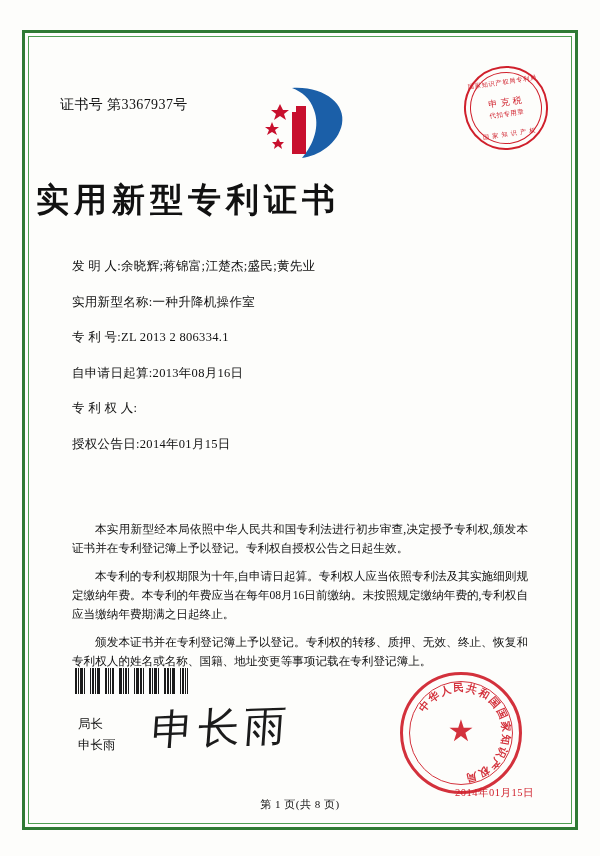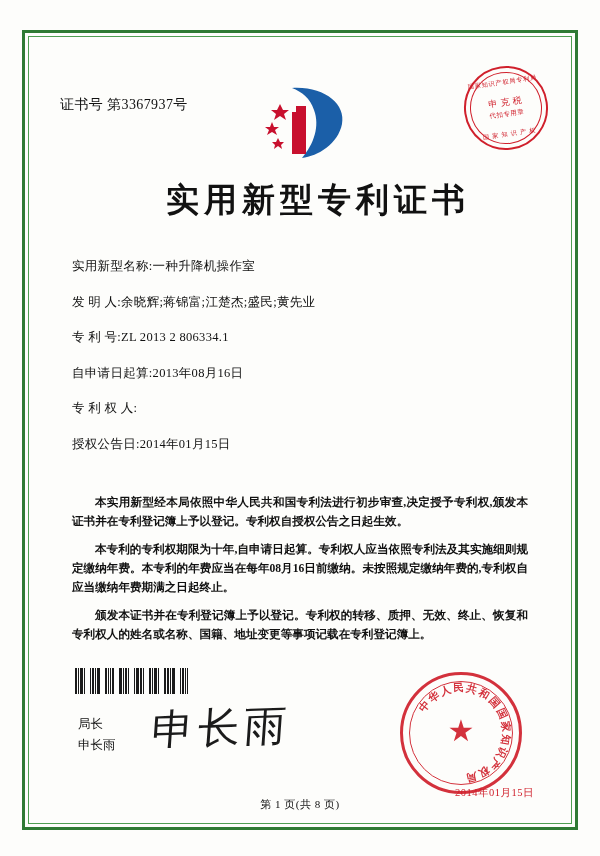--- a/index.html
+++ b/index.html
@@ -85,21 +85,20 @@
     text-align: center;
     font-size: 9px;
     line-height: 11px;
     letter-spacing: 0.5px;
   }
 
   
   .title {
     position: absolute;
     left: 0; right: 0; top: 178px;
-    text-align: center;
     font-size: 33px;
     font-weight: bold;
     letter-spacing: 5px;
     color: #111;
     font-family: "Liberation Serif", "DejaVu Serif", serif;
     padding-left: 36px;
   }
 
   
   .fields {
@@ -122,27 +121,26 @@
   .field-value {
     flex: 0 1 auto;
     letter-spacing: 0.3px;
     overflow: hidden;
     text-overflow: ellipsis;
   }
 
   
   .paragraphs {
     position: absolute;
-    left: 72px; top: 493px;
+    left: 72px; top: 520px;
     width: 456px;
     font-size: 11.6px;
     line-height: 19px;
     color: #111;
     text-align: justify;
-    font-weight: bold;
   }
   .paragraphs p {
     margin: 0 0 9px 0;
     text-indent: 23px;
   }
 
   
   .barcode {
     position: absolute;
     left: 75px; top: 668px;
@@ -254,26 +252,26 @@
       <div>申 克 税</div>
       <div style="font-size:6.5px;">代扣专用章</div>
     </div>
     <div class="arc-bottom">国 家 知 识 产 权</div>
   </div>
 
   <div class="title">实用新型专利证书</div>
 
   <div class="fields">
     <div class="field-row">
+      <span class="field-label">发  明  人:</span>
+      <span class="field-value">余晓辉;蒋锦富;江楚杰;盛民;黄先业</span>
+    </div>
+    <div class="field-row">
       <span class="field-label">实用新型名称:</span>
       <span class="field-value">一种升降机操作室</span>
-    </div>
-    <div class="field-row">
-      <span class="field-label">发  明  人:</span>
-      <span class="field-value">余晓辉;蒋锦富;江楚杰;盛民;黄先业</span>
     </div>
     <div class="field-row">
       <span class="field-label">专  利  号:</span>
       <span class="field-value">ZL 2013 2 806334.1</span>
     </div>
     <div class="field-row">
       <span class="field-label">自申请日起算:</span>
       <span class="field-value">2013年08月16日</span>
     </div>
     <div class="field-row">

